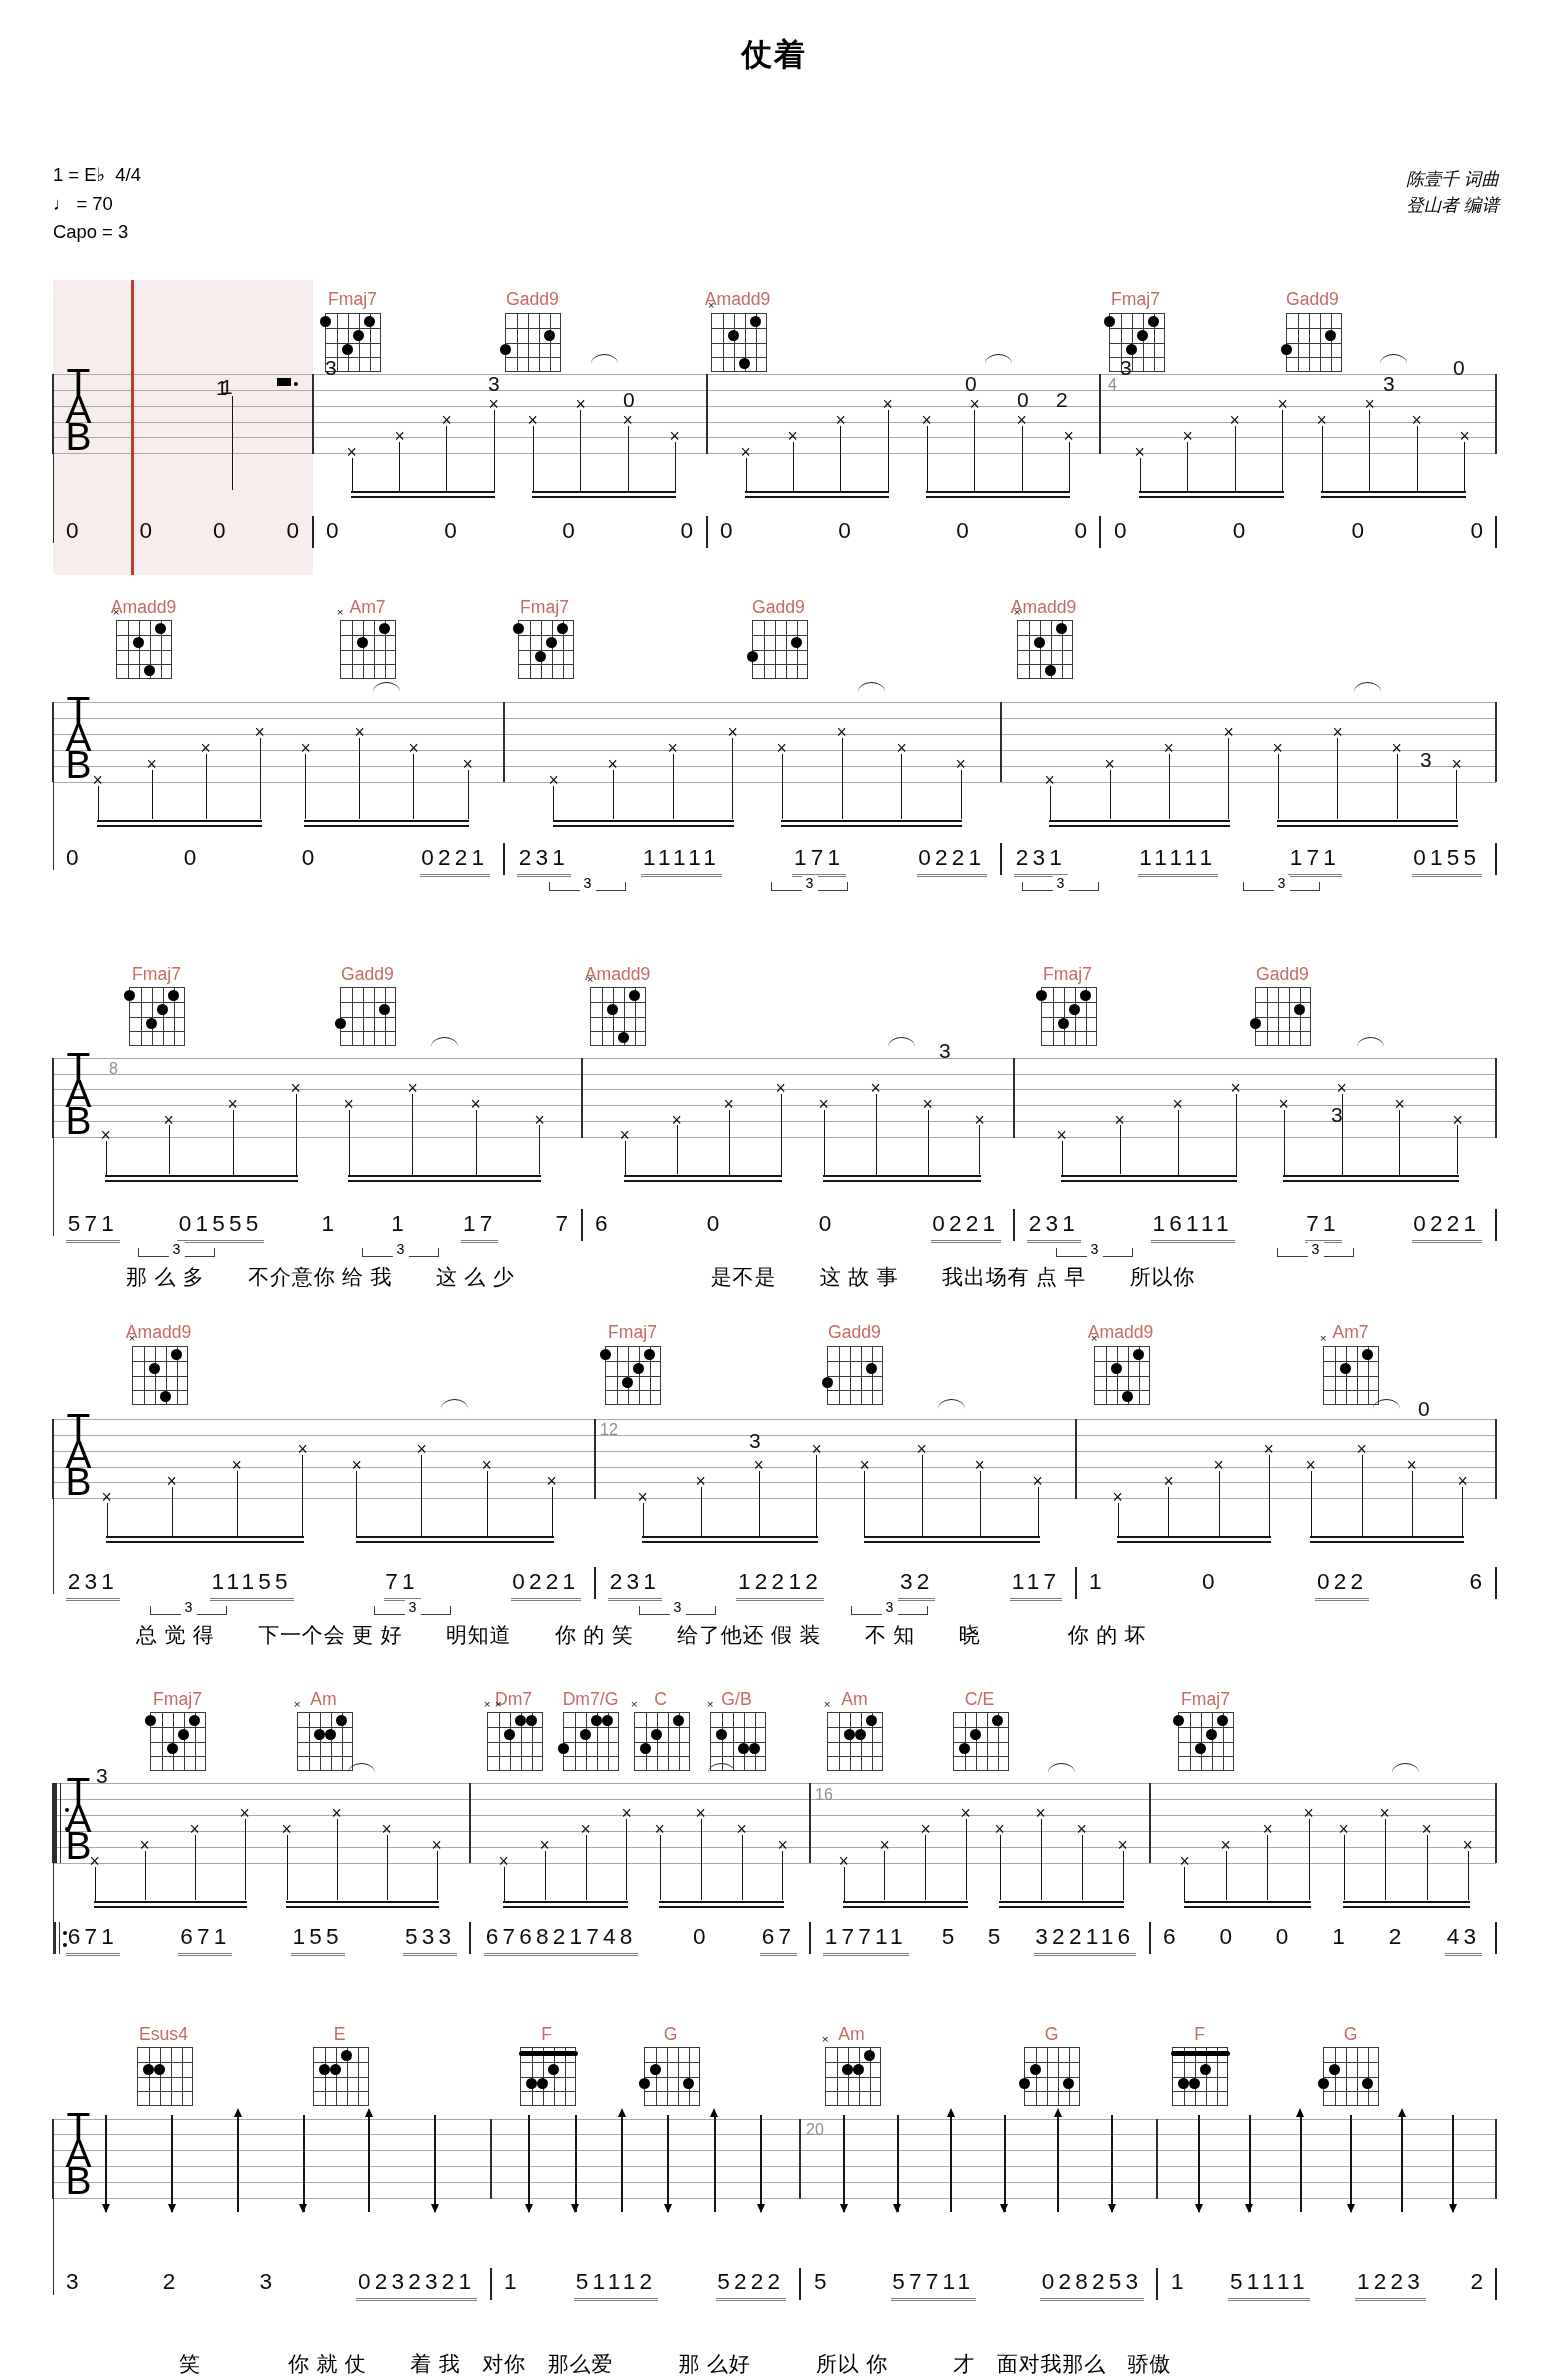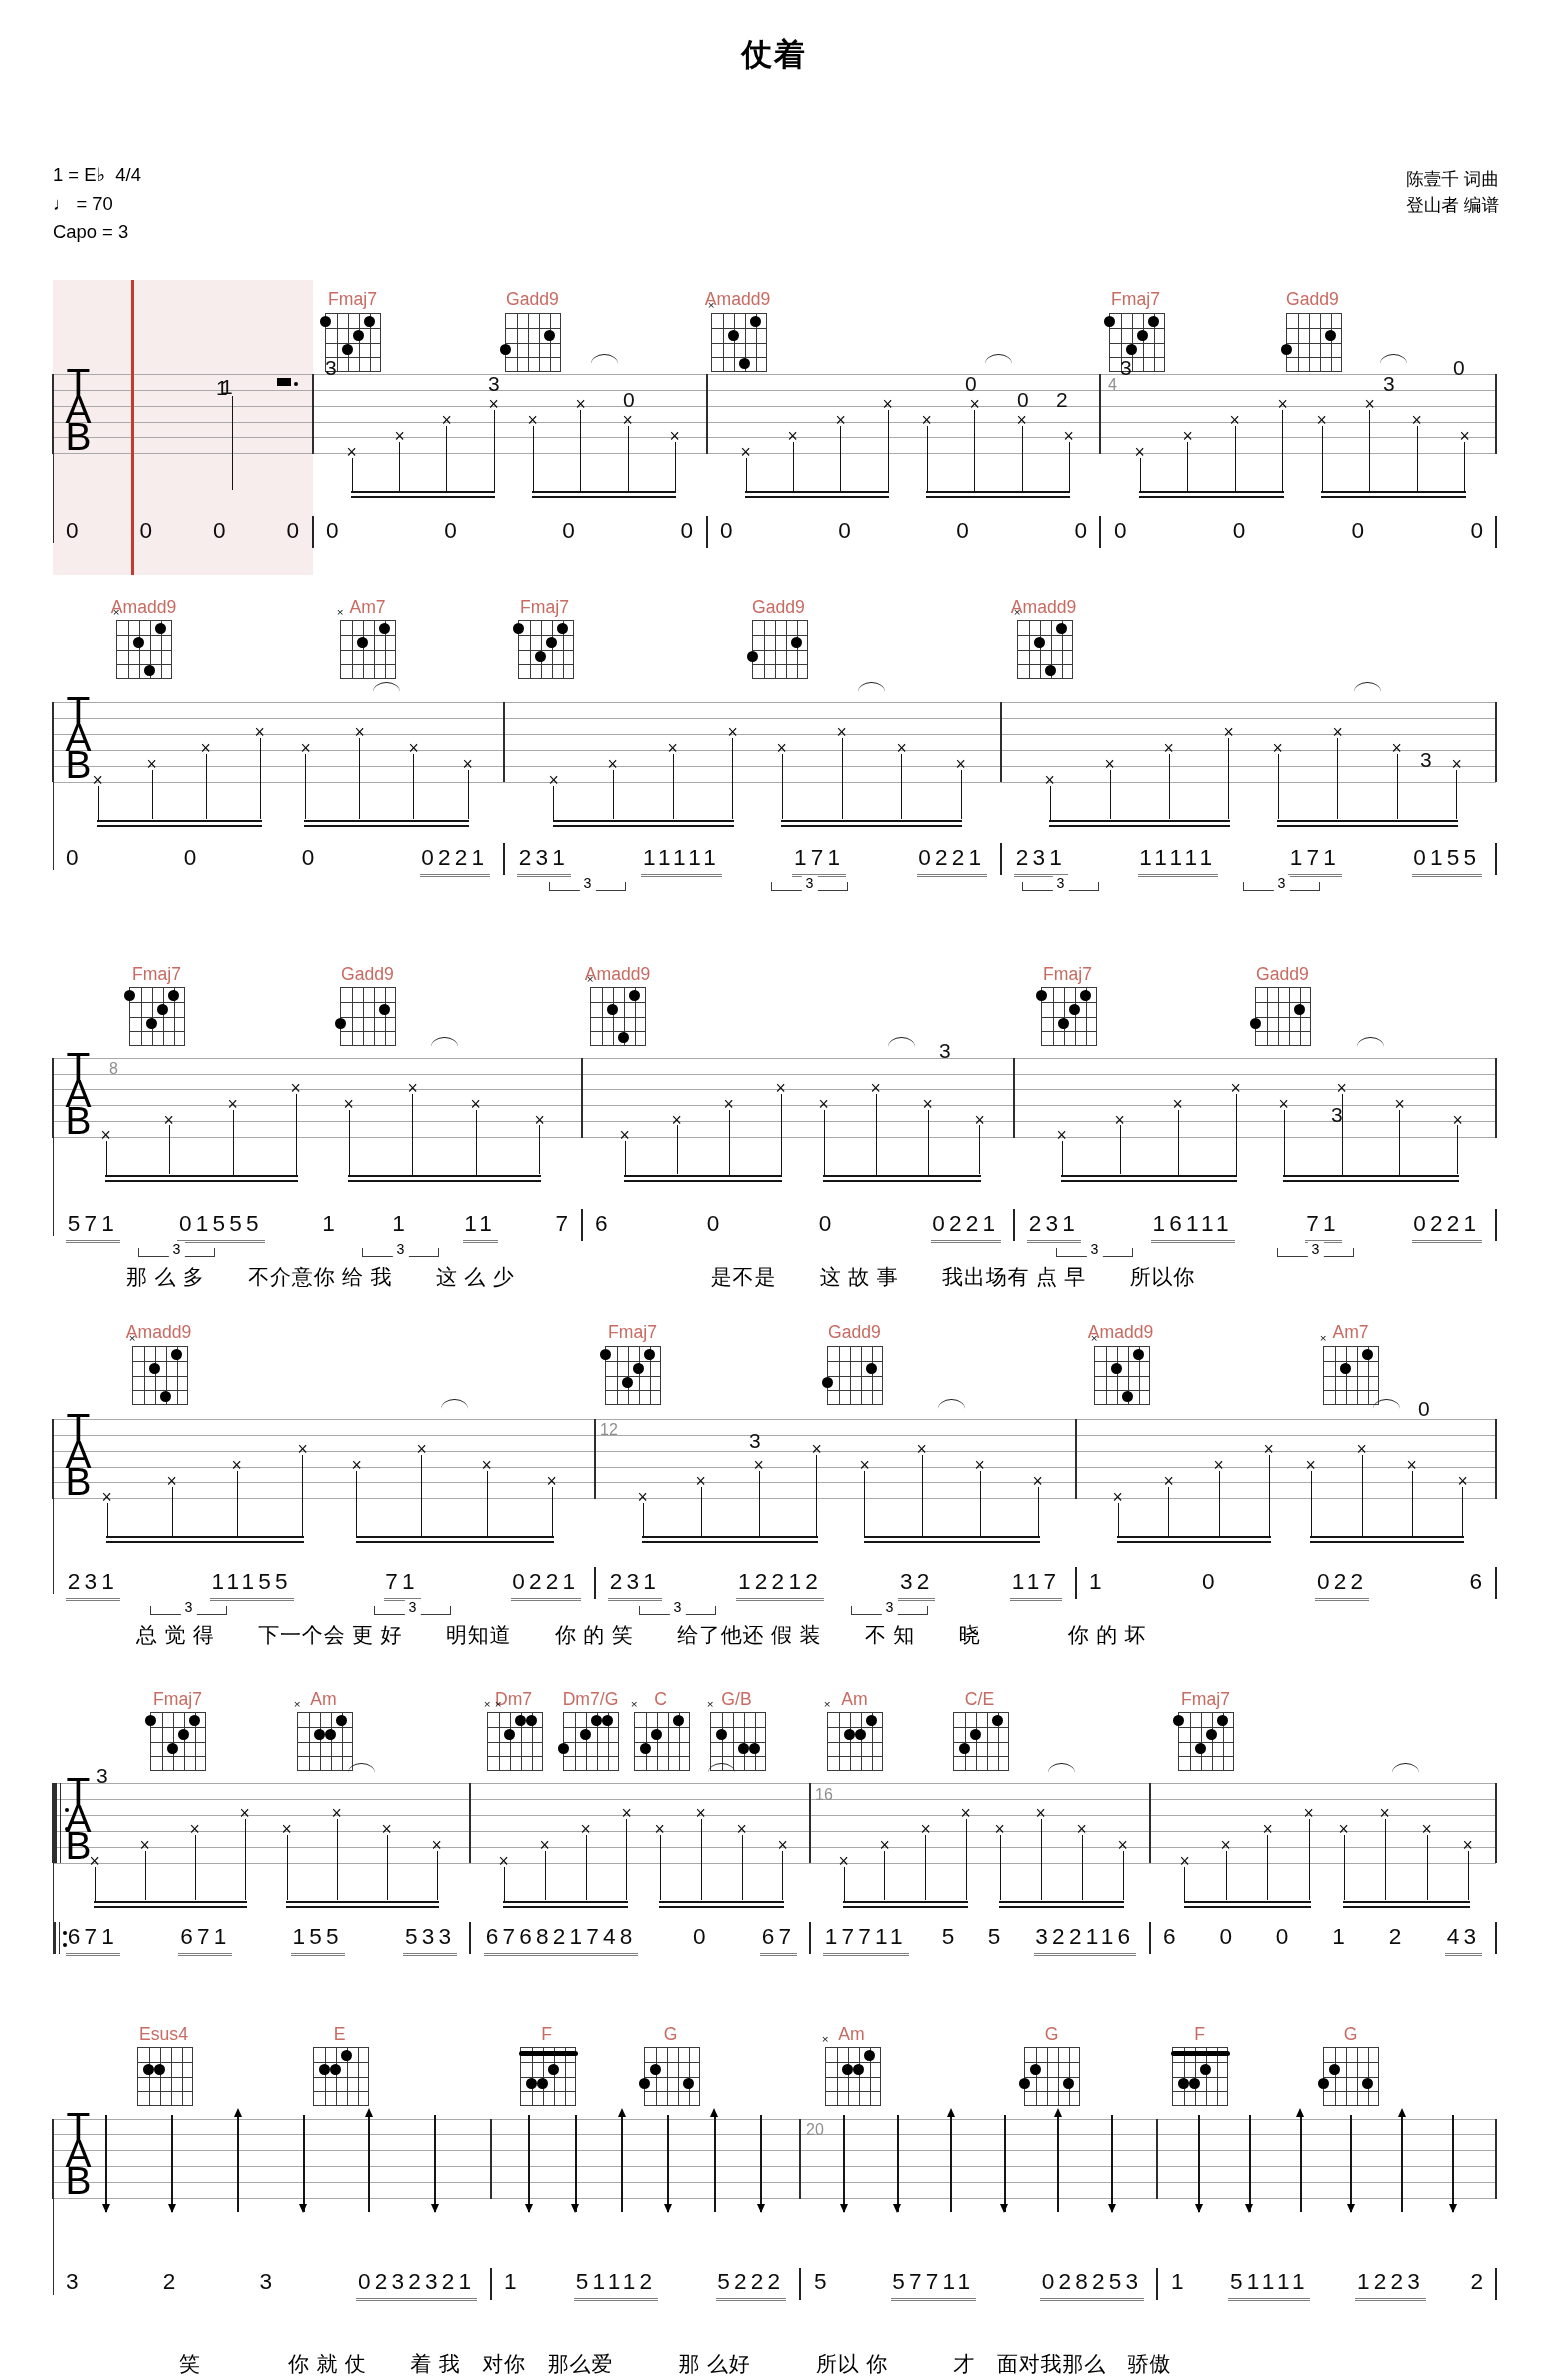--- a/index.html
+++ b/index.html
@@ -40,21 +40,21 @@
   .lyr{font-size:21px;white-space:pre;letter-spacing:0.8px;}
   .tri-down{width:0;height:0;border-left:4.2px solid transparent;border-right:4.2px solid transparent;border-top:9.2px solid #000;}
   .tri-up{width:0;height:0;border-left:4.2px solid transparent;border-right:4.2px solid transparent;border-bottom:9.2px solid #000;}
 </style>
 </head>
 <body>
 
 <div id="page">
   <div class="abs title" style="top:34px;">仗着</div>
   <div class="abs meta" style="left:53px;top:161px;"><span>1 = E♭  4/4</span><br><span>♩ = 70</span><br><span>Capo = 3</span></div>
-  <div class="abs credits" style="top:166px;"><span>陈壹千 词曲</span><br><span>登山者 编谱</span></div>
+  <div class="abs credits" style="top:166px;font-style:italic;"><span>陈壹千 词曲</span><br><span>登山者 编谱</span></div>
 <div class="abs hl" style="left: 53px; top: 280px; width: 260px; height: 295px;"></div>
     <div class="abs line" style="left: 53px; top: 374px; width: 1443px; height: 0.8px;"></div>
     <div class="abs line" style="left: 53px; top: 390px; width: 1443px; height: 0.8px;"></div>
     <div class="abs line" style="left: 53px; top: 406px; width: 1443px; height: 0.8px;"></div>
     <div class="abs line" style="left: 53px; top: 422px; width: 1443px; height: 0.8px;"></div>
     <div class="abs line" style="left: 53px; top: 437px; width: 1443px; height: 0.8px;"></div>
     <div class="abs line" style="left: 53px; top: 453px; width: 1443px; height: 0.8px;"></div>
     <div class="abs vbar" style="left: 52px; top: 374px; width: 1.7px; height: 80px;"></div>
     <div class="abs vbar" style="left: 312px; top: 374px; width: 1.7px; height: 80px;"></div>
     <div class="abs vbar" style="left: 706px; top: 374px; width: 1.7px; height: 80px;"></div>
@@ -565,21 +565,21 @@
     <div class="abs beam" style="left: 1283px; top: 1175px; width: 176px; height: 1.7px;"></div>
     <div class="abs beam" style="left: 1283px; top: 1180px; width: 176px; height: 1.7px;"></div>
     <div class="abs slur" style="left: 1357px; top: 1037px; width: 27px;"></div>
     <div class="abs snote" style="left: 939px; top: 1039px; width: 17px;">3</div>
     <div class="abs snote" style="left: 1331px; top: 1103px; width: 17px;">3</div>
     <div class="abs nums" style="left: 66px; top: 1211px; width: 502px; height: 30px;">
       <span class="tok beamed">571</span>
       <span class="tok beamed">01555</span>
       <span class="tok">1</span>
       <span class="tok">1</span>
-      <span class="tok beamed">11</span>
+      <span class="tok beamed">17</span>
       <span class="tok">7</span>
     </div>
     <div class="abs nbar" style="left: 581px; top: 1209px; width: 1.7px; height: 32px;"></div>
     <div class="abs nums" style="left: 595px; top: 1211px; width: 406px; height: 30px;">
       <span class="tok">6</span>
       <span class="tok">0</span>
       <span class="tok">0</span>
       <span class="tok beamed">0221</span>
     </div>
     <div class="abs nbar" style="left: 1013px; top: 1209px; width: 1.7px; height: 32px;"></div>

